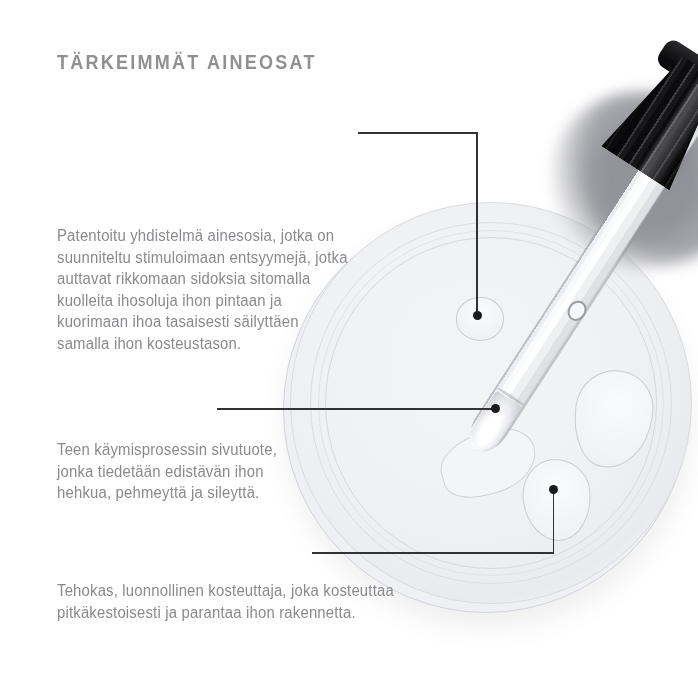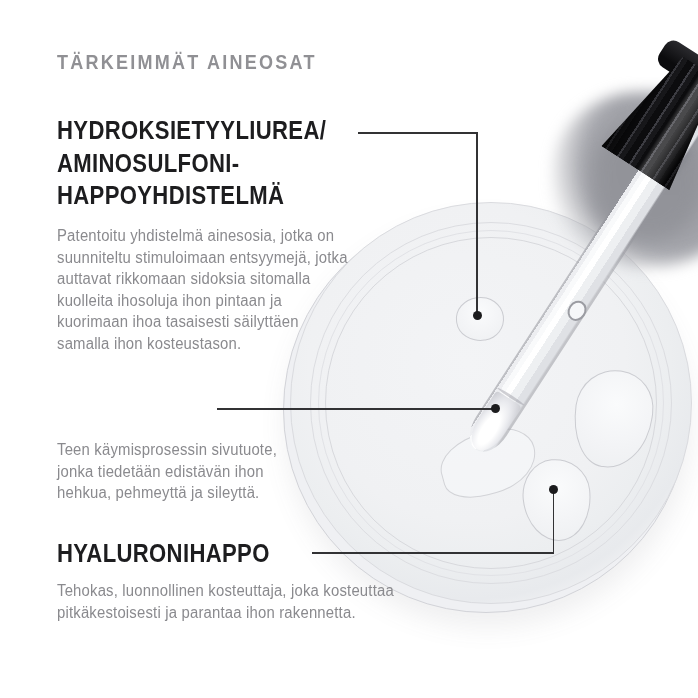--- a/index.html
+++ b/index.html
@@ -136,43 +136,35 @@
     <div class="cap-shadow"></div>
     <div class="bubble"></div>
     <div class="meniscus"></div>
     <div class="tip-liquid"></div>
   </div>
   <div class="cap-crown"></div>
   <div class="cap"></div>
 
   <div class="eyebrow">TÄRKEIMMÄT AINEOSAT</div>
 
-  <div class="heading h1">
-    <span class="hline">HYDROKSIETYYLIUREA/</span>
-    <span class="hline">AMINOSULFONI-</span>
-    <span class="hline">HAPPOYHDISTELMÄ</span>
-  </div>
   <div class="body p1">
     <span class="bline">Patentoitu yhdistelmä ainesosia, jotka on</span>
     <span class="bline">suunniteltu stimuloimaan entsyymejä, jotka</span>
     <span class="bline">auttavat rikkomaan sidoksia sitomalla</span>
     <span class="bline">kuolleita ihosoluja ihon pintaan ja</span>
     <span class="bline">kuorimaan ihoa tasaisesti säilyttäen</span>
     <span class="bline">samalla ihon kosteustason.</span>
   </div>
 
   <div class="body p2">
     <span class="bline">Teen käymisprosessin sivutuote,</span>
     <span class="bline">jonka tiedetään edistävän ihon</span>
     <span class="bline">hehkua, pehmeyttä ja sileyttä.</span>
   </div>
 
-  <div class="heading h3">
-    <span class="hline">HYALURONIHAPPO</span>
-  </div>
   <div class="body p3">
     <span class="bline">Tehokas, luonnollinen kosteuttaja, joka kosteuttaa</span>
     <span class="bline">pitkäkestoisesti ja parantaa ihon rakennetta.</span>
   </div>
 
   <div class="cline c1h"></div>
   <div class="cline c1v"></div>
   <div class="cdot c1d"></div>
 
   <div class="cline c2h"></div>

